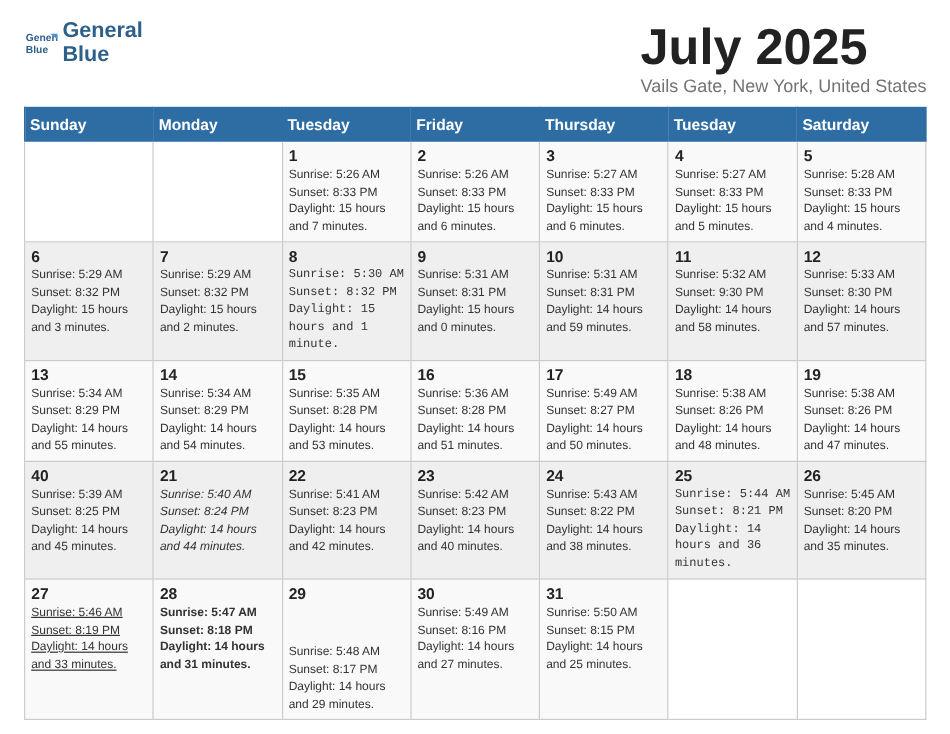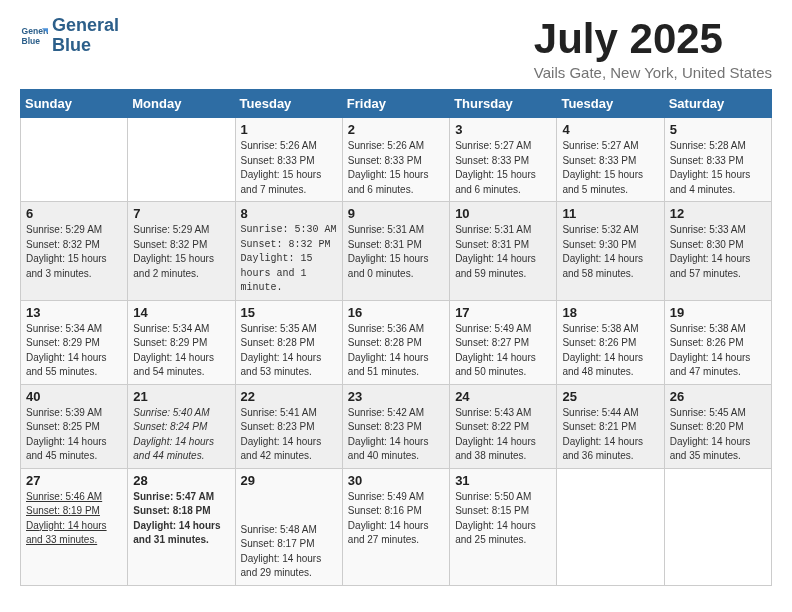--- a/index.html
+++ b/index.html
@@ -278,21 +278,21 @@
 Daylight: 14 hours and 40 minutes.</div>
         </td>
         <td>
           <span class="day-number">24</span>
           <div class="day-info" style="white-space: pre-line;">Sunrise: 5:43 AM
 Sunset: 8:22 PM
 Daylight: 14 hours and 38 minutes.</div>
         </td>
         <td>
           <span class="day-number">25</span>
-          <div class="day-info" style="white-space: pre-line;">Sunrise: 5:44 AM
+          <div class="day-info" style="white-space: pre-line; font-family: Liberation Mono, monospace;">Sunrise: 5:44 AM
 Sunset: 8:21 PM
 Daylight: 14 hours and 36 minutes.</div>
         </td>
         <td>
           <span class="day-number">26</span>
           <div class="day-info" style="white-space: pre-line;">Sunrise: 5:45 AM
 Sunset: 8:20 PM
 Daylight: 14 hours and 35 minutes.</div>
         </td>
       </tr>

